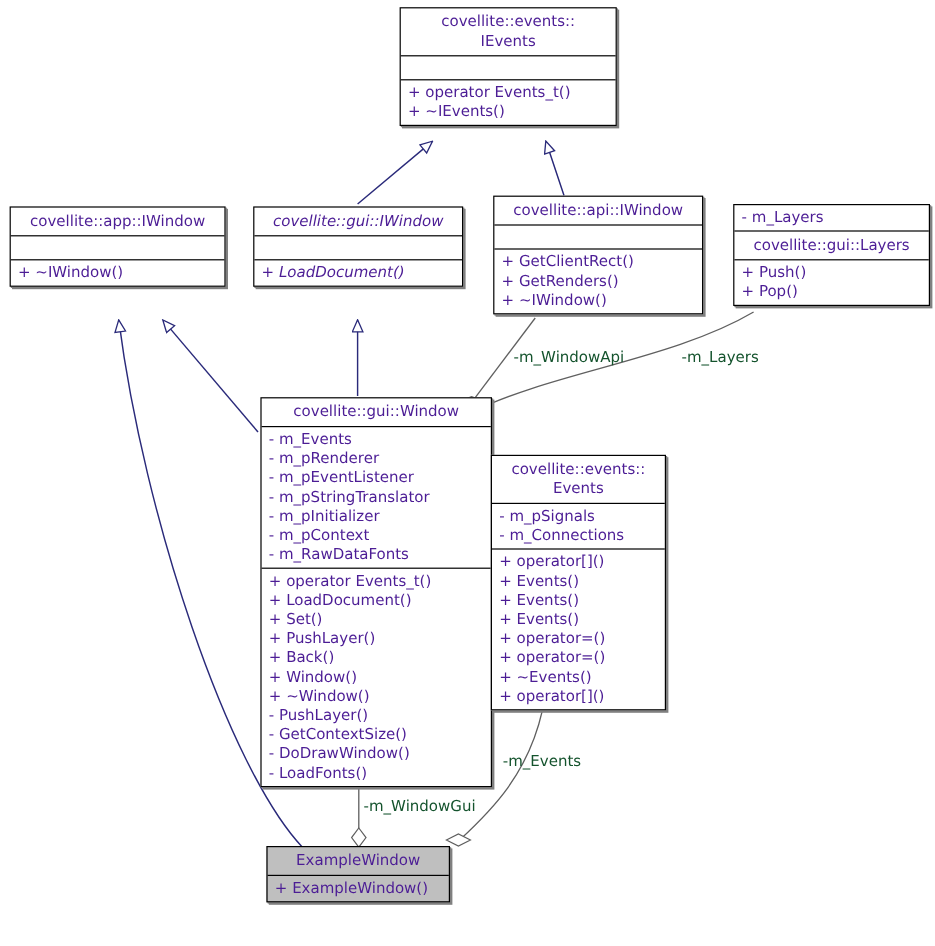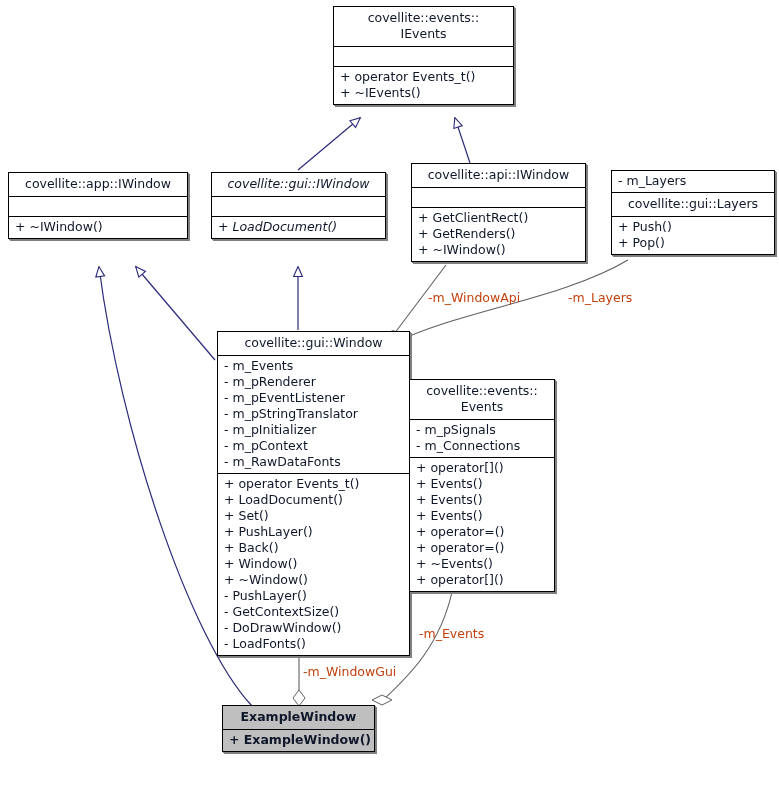--- a/index.html
+++ b/index.html
@@ -29,54 +29,53 @@
   }
   .uml-class {
     position: absolute;
     box-sizing: border-box;
     border: 1px solid #000000;
     background: #ffffff;
     box-shadow: 1px 1px 0 0 #808080, 2px 2px 0 0 #808080;
   }
   .uml-class.filled {
     background: #bfbfbf;
-    font-weight: bold;
   }
   .compartment {
     box-sizing: border-box;
     padding: 2px 6px 3px 6px;
     border-bottom: 1px solid #000000;
   }
   .compartment.last {
     border-bottom: none;
   }
   .compartment.title {
     text-align: center;
     padding-top: 3px;
     padding-bottom: 4px;
   }
   .compartment.empty {
     min-height: 20px;
   }
   .row {
     font-size: 12.5px;
     line-height: 16px;
-    color: #0f172a;
+    color: #4c1d95;
     white-space: pre;
   }
   .row.title-row {
     font-size: 12.5px;
     line-height: 16px;
     text-align: center;
   }
   .edge-label {
     position: absolute;
     font-size: 12.5px;
     line-height: 14px;
-    color: #c2410c;
+    color: #14532d;
     white-space: pre;
   }
 </style>
 </head>
 <body>
 
 <div id="diagram-root">
 
   <svg id="edge-layer" width="779" height="788" viewBox="0 0 779 788">
     <defs>

